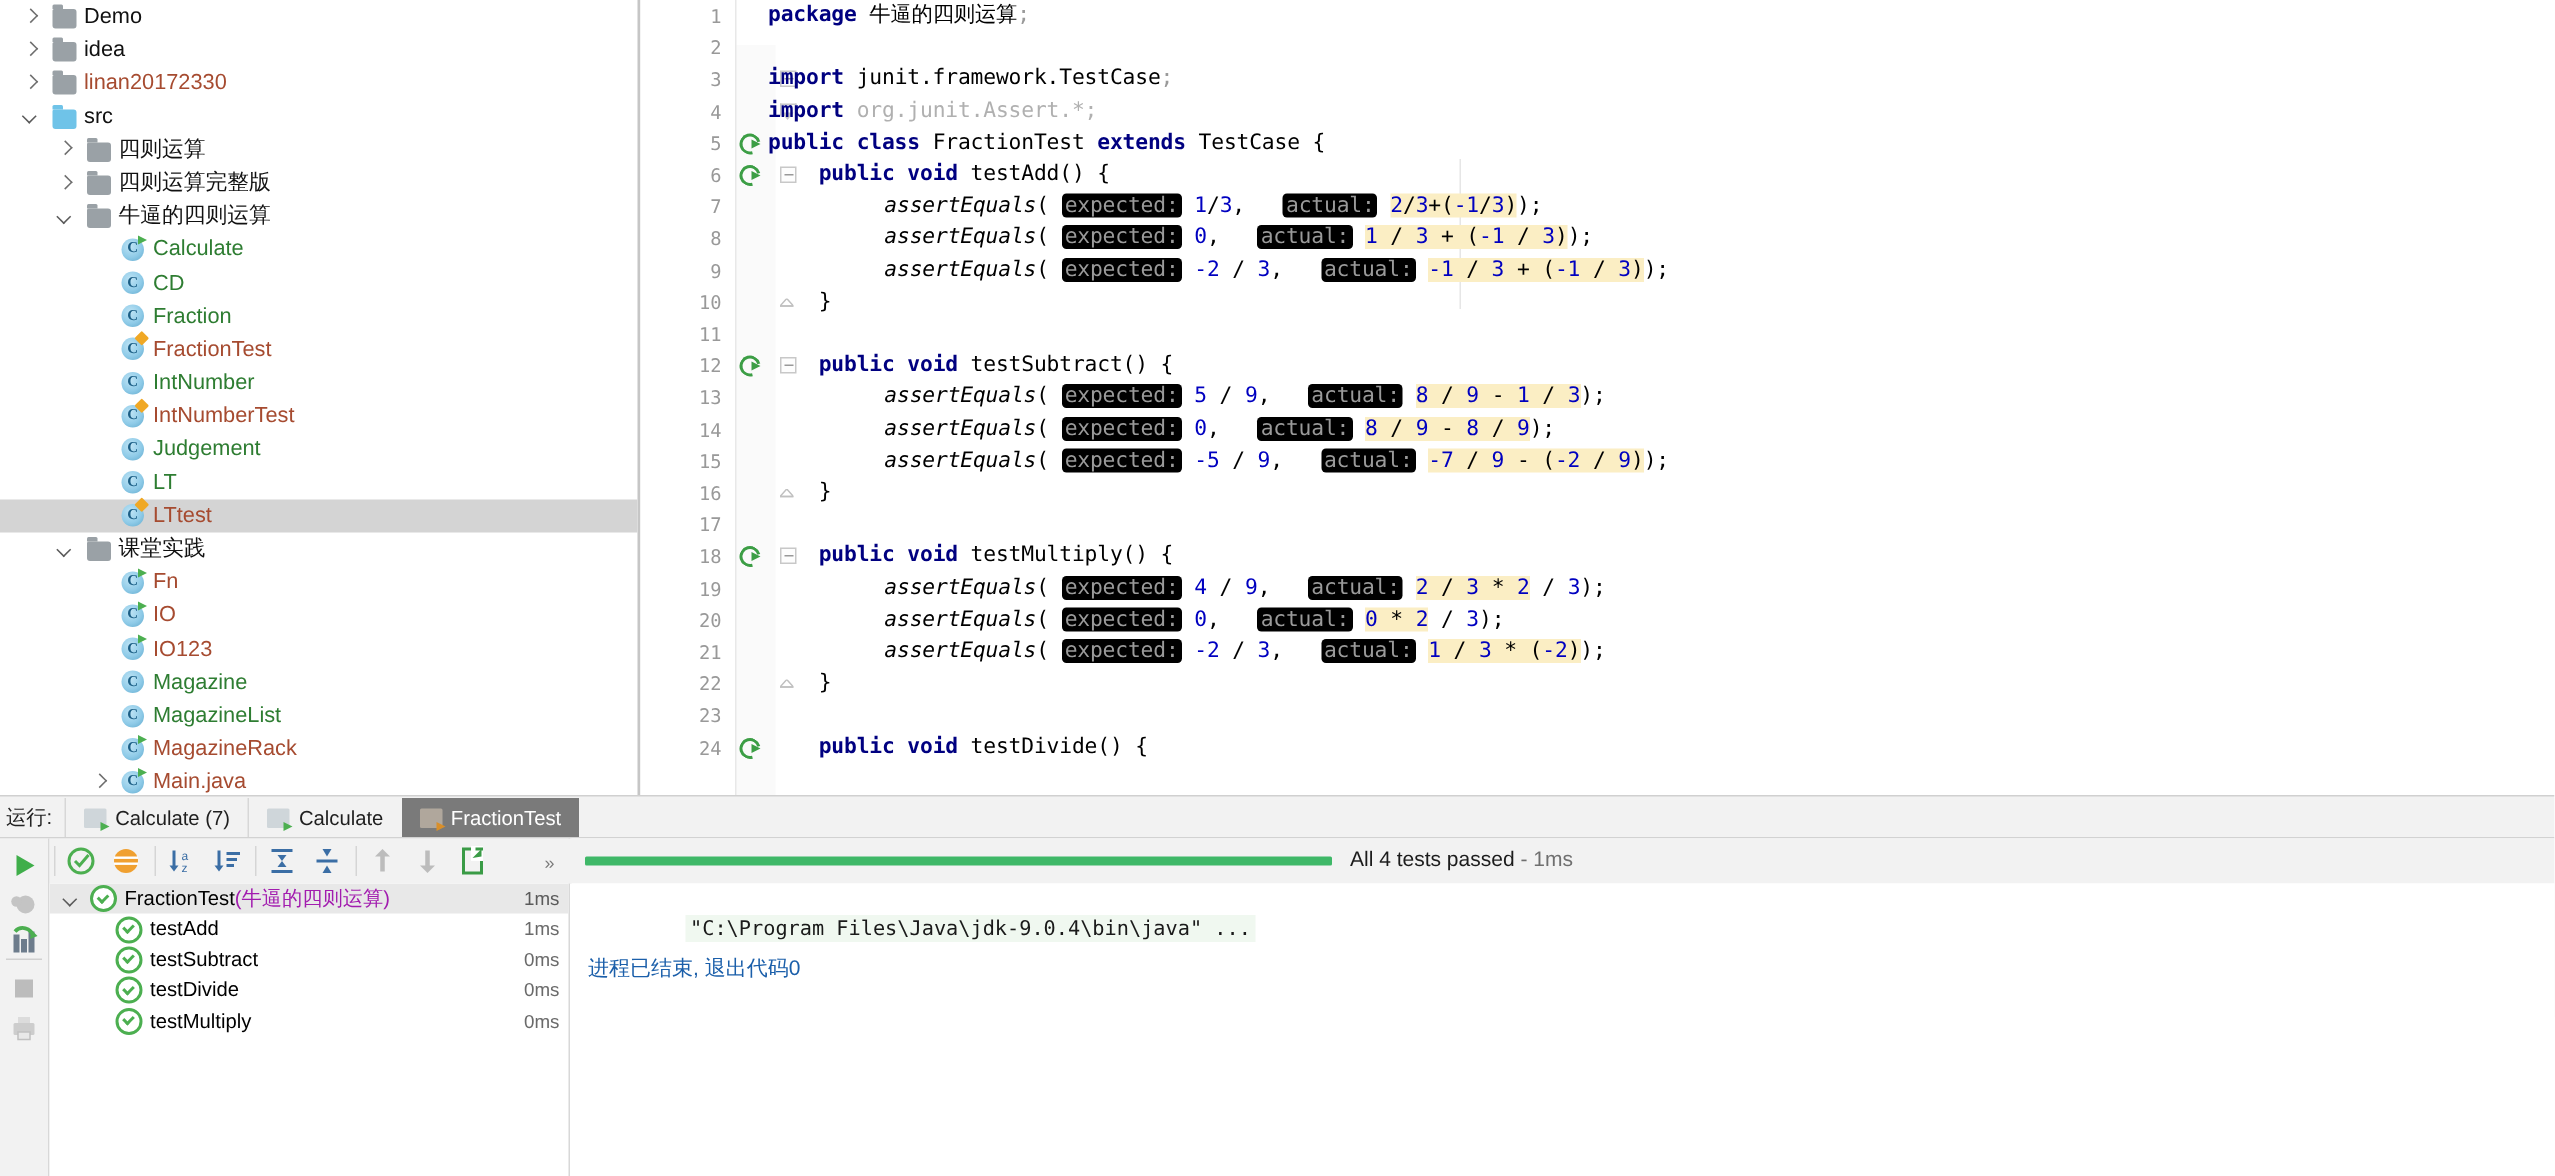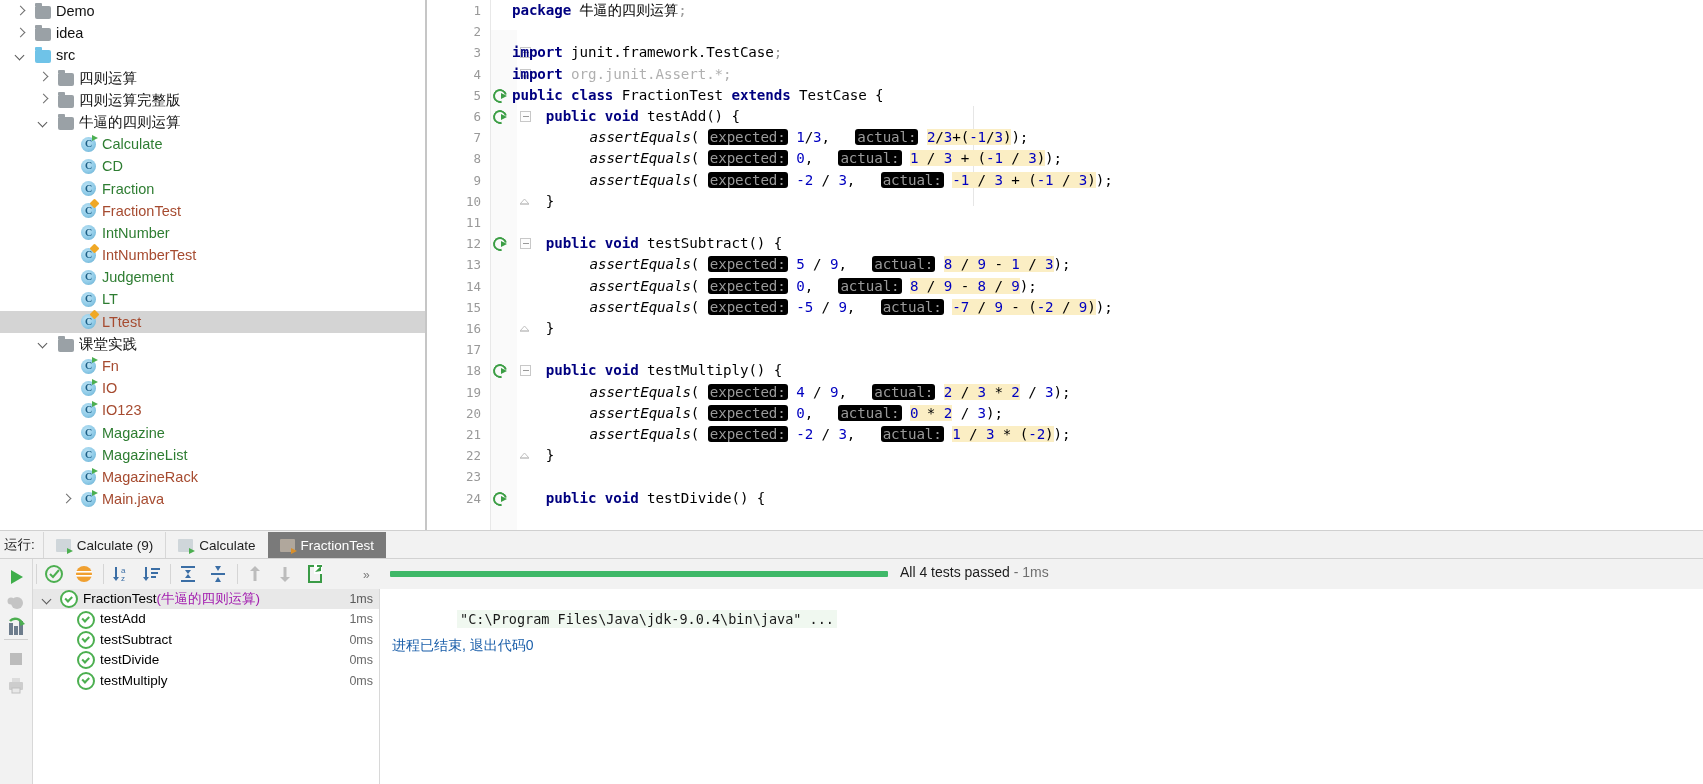--- a/index.html
+++ b/index.html
@@ -234,20 +234,25 @@
   <div id="project-tree">
       <div class="tree-row" style="padding-left: 14px;">
         <span class="twisty right" style="margin-right: 8px;"></span>
         <span class="ficon dark" style="margin-top: 3px;"></span>
         <span class="tlabel c-black">Demo</span>
       </div>
       <div class="tree-row" style="padding-left: 14px;">
         <span class="twisty right" style="margin-right: 8px;"></span>
         <span class="ficon dark" style="margin-top: 3px;"></span>
         <span class="tlabel c-black">idea</span>
+      </div>
+      <div class="tree-row" style="padding-left: 14px;">
+        <span class="twisty right" style="margin-right: 8px;"></span>
+        <span class="ficon dark" style="margin-top: 3px;"></span>
+        <span class="tlabel c-rust">linan20172330</span>
       </div>
       <div class="tree-row" style="padding-left: 14px;">
         <span class="twisty down" style="margin-right: 8px;"></span>
         <span class="ficon blue" style="margin-top: 3px;"></span>
         <span class="tlabel c-black">src</span>
       </div>
       <div class="tree-row" style="padding-left: 37px;">
         <span class="twisty right" style="margin-right: 8px;"></span>
         <span class="ficon dark" style="margin-top: 3px;"></span>
         <span class="tlabel c-black">四则运算</span>
@@ -433,21 +438,21 @@
 </div>
 
 <div id="run-panel">
   <div id="panel-top-border"></div>
 
   <div id="tabbar">
     <span id="runlabel">运行:</span>
     <div id="tabs-host" style="display:flex;align-items:center;">
         <div class="run-tab">
           <span class="tabicon"></span>
-          <span>Calculate (9)</span>
+          <span>Calculate (7)</span>
         </div>
         <div class="run-tab">
           <span class="tabicon"></span>
           <span>Calculate</span>
         </div>
         <div class="run-tab active">
           <span class="tabicon"></span>
           <span>FractionTest</span>
         </div>
       </div>

